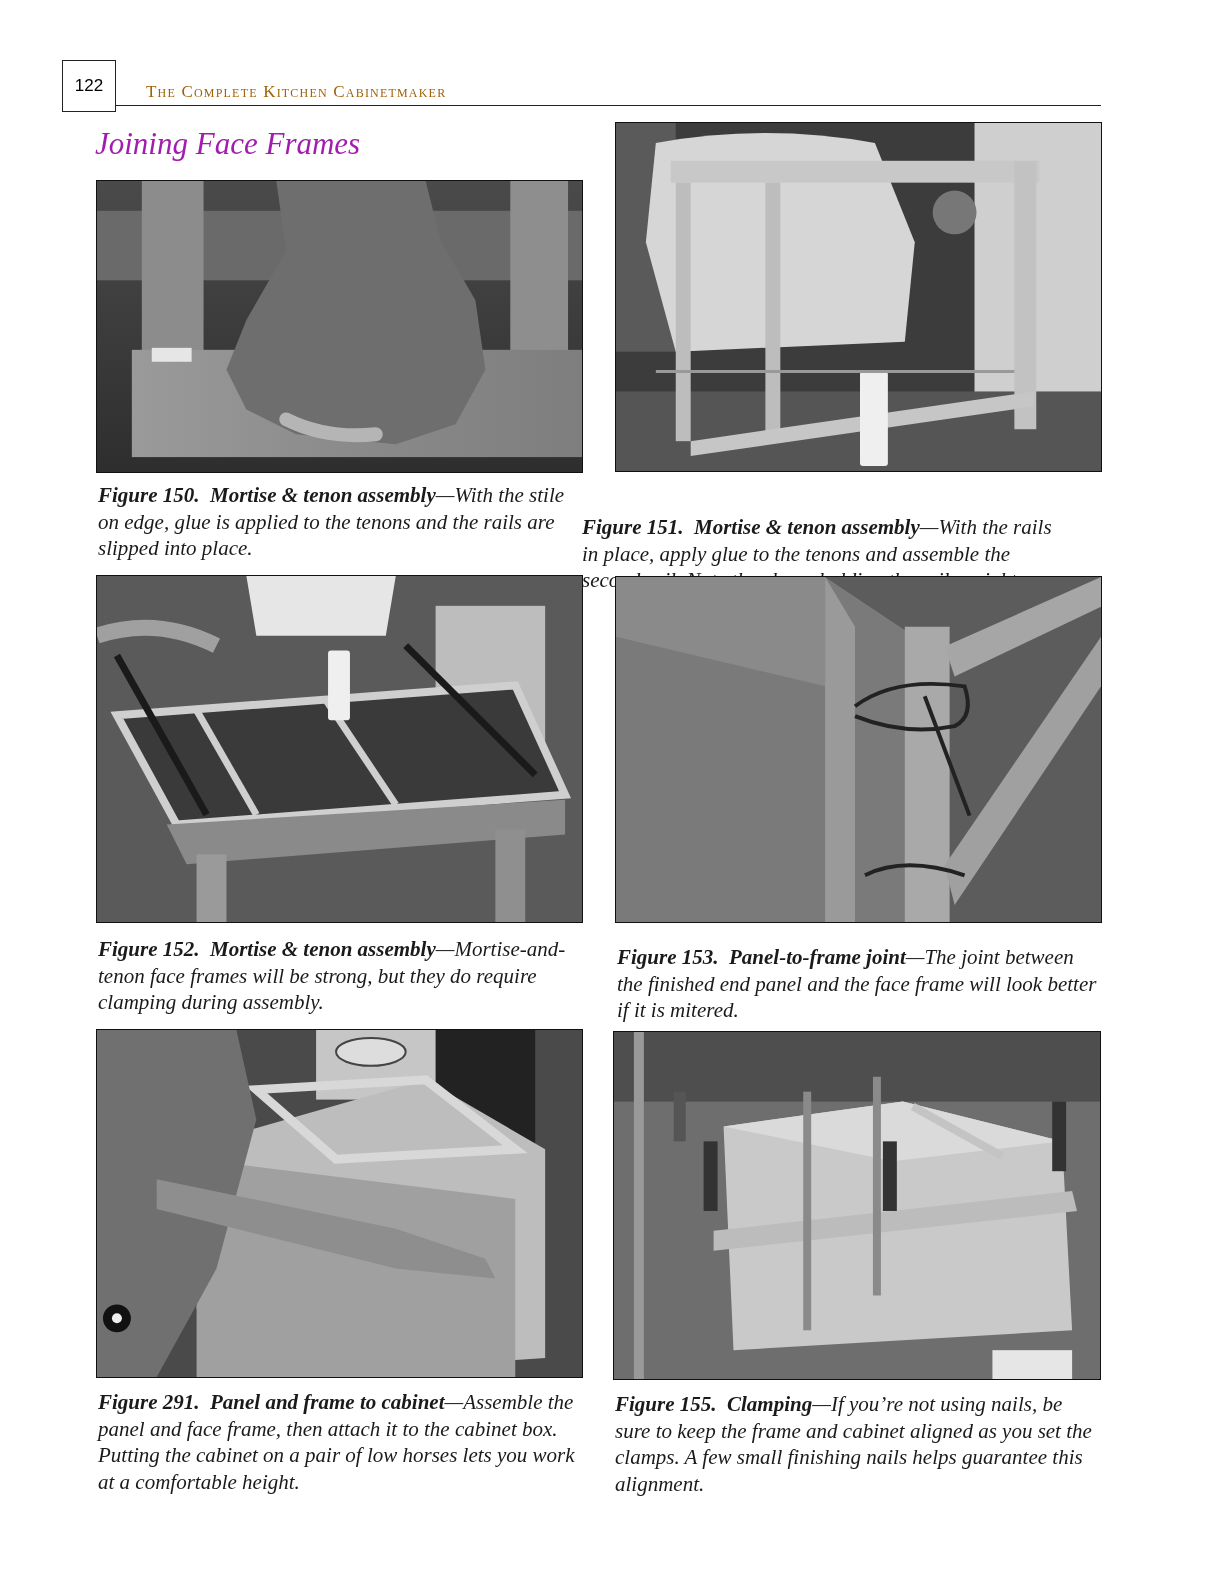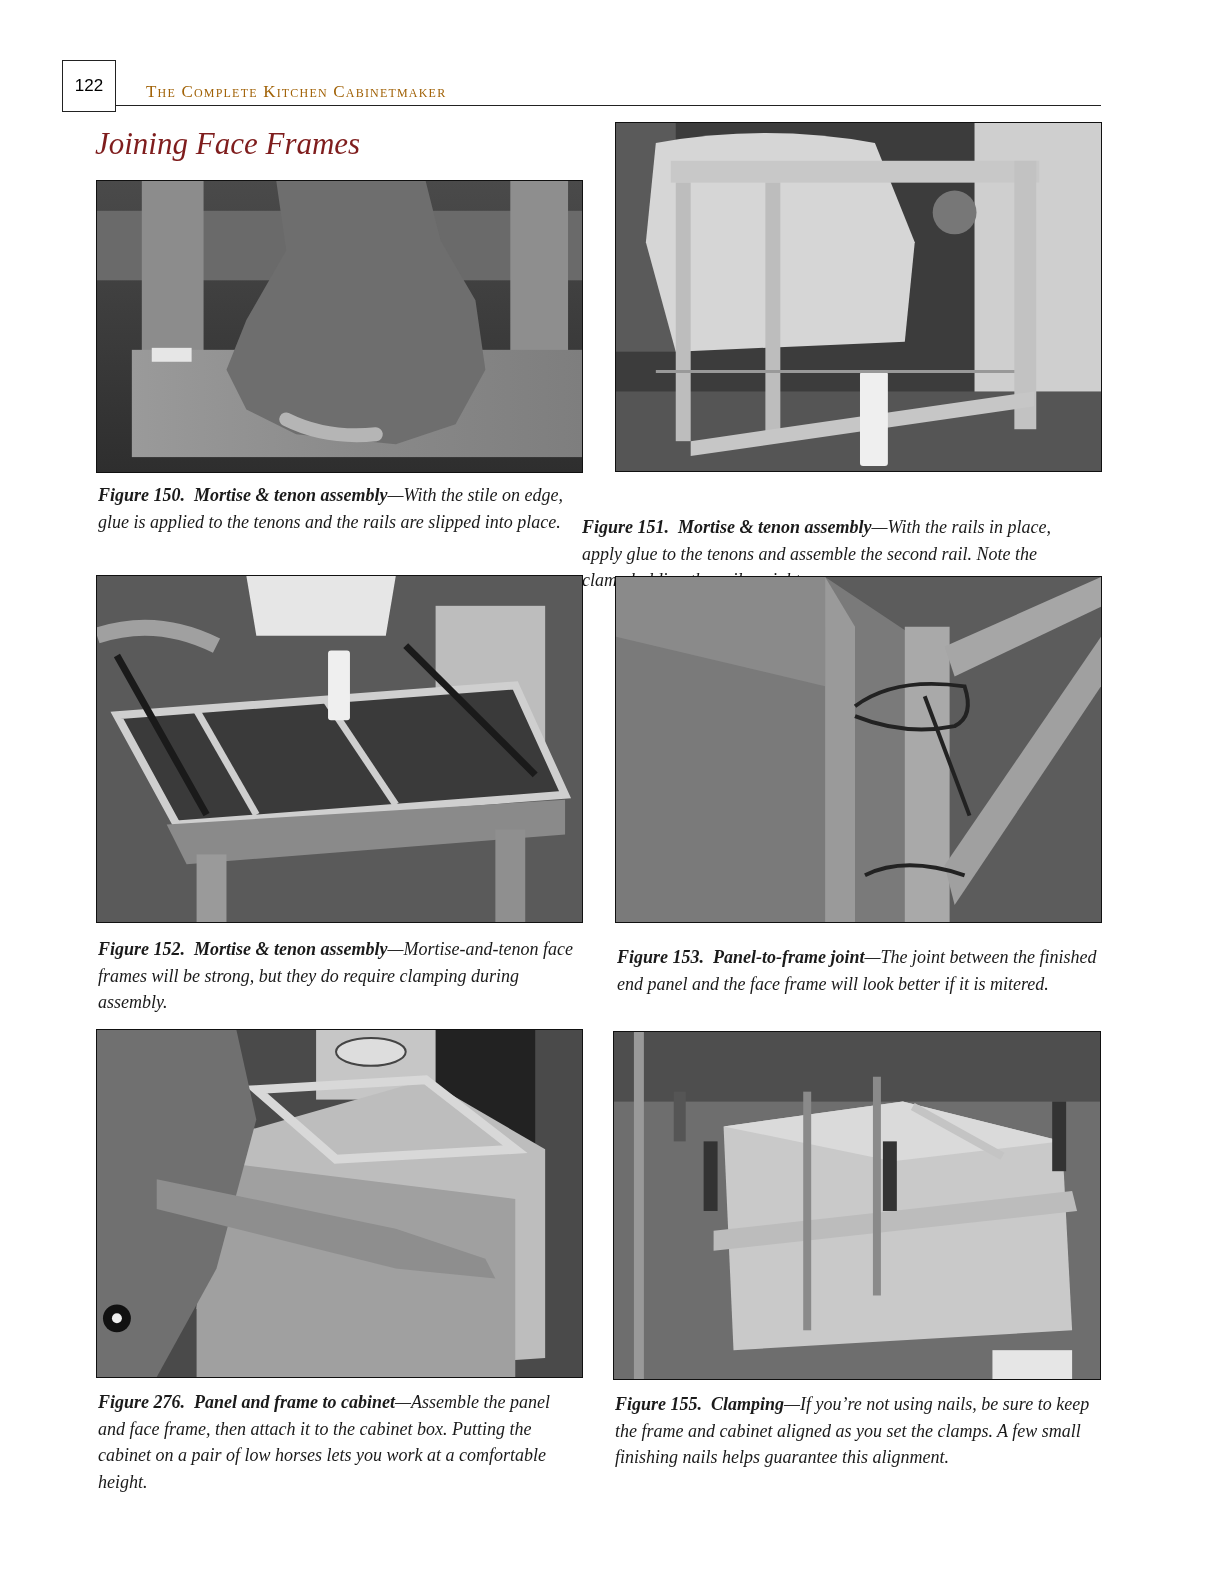--- a/index.html
+++ b/index.html
@@ -1,23 +1,23 @@
 <!DOCTYPE html>
 <html><head>
 <meta charset="utf-8">
 <style>
   html, body { margin:0; padding:0; }
   body { width:1214px; height:1575px; background:#fff; position:relative; overflow:hidden; color:#1a1a1a; font-family:"Liberation Serif","DejaVu Serif",serif; }
   .page-num-box { position:absolute; left:62px; top:60px; width:54px; height:52px; border:1.5px solid #222; box-sizing:border-box; display:flex; align-items:center; justify-content:center; font-family:"Liberation Sans","DejaVu Sans",sans-serif; font-size:17px; color:#000000; background:#fff; }
   .running-head { position:absolute; left:146px; top:82px; font-size:17px; letter-spacing:1.2px; font-variant:small-caps; font-weight:normal; color:#a16207; }
   .head-rule { position:absolute; left:116px; top:105px; width:985px; height:0; border-top:1.5px solid #222; }
-  .section-title { position:absolute; left:95px; top:126px; font-style:italic; font-size:31px; color:#7f1d1d; }
+  .section-title { position:absolute; left:95px; top:126px; font-style:italic; font-size:31px; color:#a21caf; }
   .fig { position:absolute; box-sizing:border-box; border:1.5px solid #111; overflow:hidden; }
   .fig svg { width:100%; height:100%; display:block; }
-  .caption { position:absolute; font-style:italic; font-size:18px; line-height:26.5px; color:#1a1a1a; }
+  .caption { position:absolute; font-style:italic; font-size:21px; line-height:26.5px; color:#1a1a1a; }
   .caption b { font-weight:bold; }
 </style>
 </head>
 <body>
 
 <div class="page-num-box">
     <span>122</span>
   </div>
 <div class="running-head">The Complete Kitchen Cabinetmaker</div>
 <div class="head-rule"></div>
@@ -120,21 +120,21 @@
     <path d="M120 110 L330 50 L450 120 L450 330 L140 349 L100 280 Z" fill="#bdbdbd"></path>
     <path d="M160 60 L330 50 L420 120 L240 130 Z" fill="none" stroke="#d8d8d8" stroke-width="9"></path>
     <path d="M100 130 L420 170 L420 349 L100 349 Z" fill="#a0a0a0"></path>
     <path d="M0 0 L140 0 L160 90 L120 240 L60 349 L0 349 Z" fill="#707070"></path>
     <path d="M60 150 L300 200 L390 230 L400 250 L300 240 L60 180 Z" fill="#8e8e8e"></path>
     <circle cx="20" cy="290" r="14" fill="#111"></circle>
     <circle cx="20" cy="290" r="5" fill="#eee"></circle>
   </svg>
 </div>
 <div class="caption" style="left:98px;top:1389px;width:480px;">
-  <b>Figure 276.</b>&nbsp; <b>Panel and frame to cabinet</b><span>—Assemble the panel and face frame, then attach it to the cabinet box. Putting the cabinet on a pair of low horses lets you work at a comfortable height.</span>
+  <b>Figure 291.</b>&nbsp; <b>Panel and frame to cabinet</b><span>—Assemble the panel and face frame, then attach it to the cabinet box. Putting the cabinet on a pair of low horses lets you work at a comfortable height.</span>
 </div>
 
 <div class="fig" style="left:613px;top:1031px;width:488px;height:349px;">
   <svg viewBox="0 0 488 349" preserveAspectRatio="none">
     <rect width="488" height="349" fill="#6e6e6e"></rect>
     <rect x="0" y="0" width="488" height="70" fill="#4e4e4e"></rect>
     <path d="M110 95 L290 70 L450 110 L460 300 L120 320 Z" fill="#c9c9c9"></path>
     <path d="M110 95 L290 70 L450 110 L280 130 Z" fill="#dadada"></path>
     <path d="M300 75 L390 125" stroke="#c4c4c4" stroke-width="8"></path>
     <path d="M100 200 L460 160 L465 180 L100 220 Z" fill="#bcbcbc"></path>

